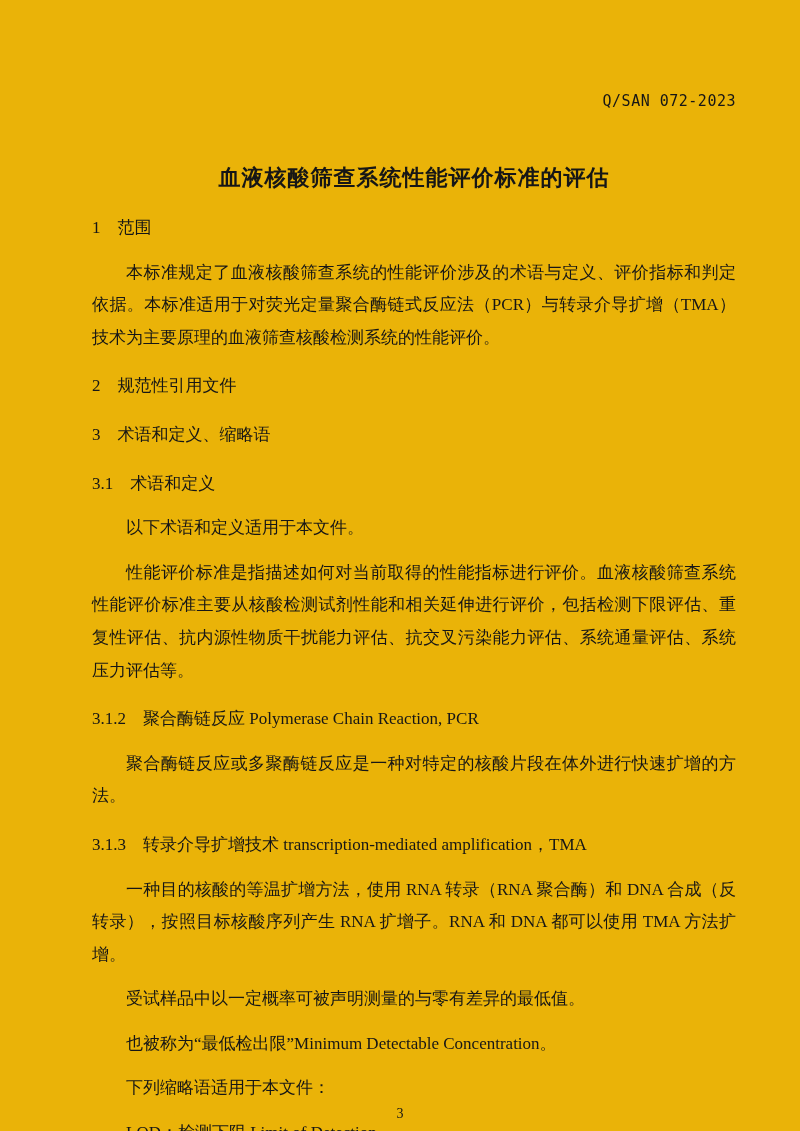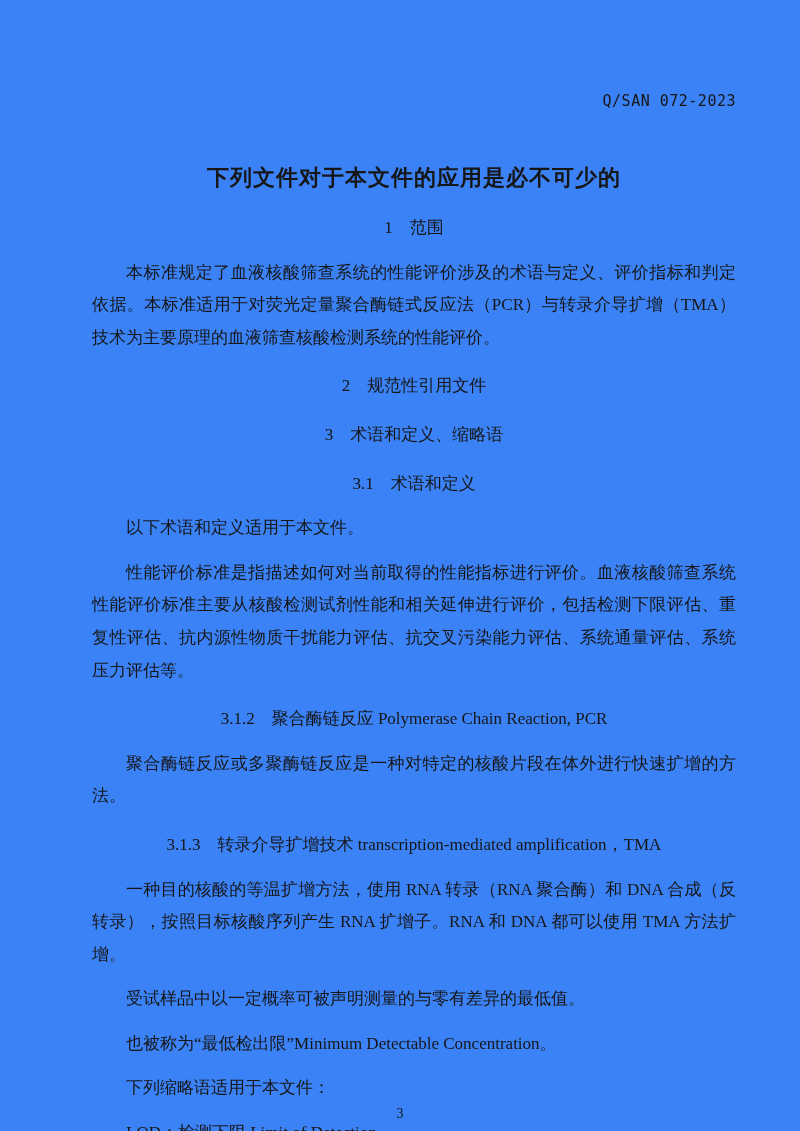--- a/index.html
+++ b/index.html
@@ -1,21 +1,21 @@
 <!DOCTYPE html>
 <html><head>
 <meta charset="utf-8">
 <style>
   html, body { margin: 0; padding: 0; background: #ffffff; }
   .page {
     position: relative;
     width: 800px;
     height: 1131px;
     margin: 0 auto;
-    background: #3b82f6;
+    background: #eab308;
     color: #161616;
     font-family: "Liberation Serif", "DejaVu Serif", serif;
     overflow: hidden;
   }
   .doc-header {
     margin: 92px 64px 0 92px;
     text-align: right;
     font-family: "DejaVu Sans Mono", "Liberation Mono", monospace;
     font-size: 15px;
     letter-spacing: 0.5px;
@@ -34,21 +34,21 @@
     margin: 8px 64px 0 92px;
     font-size: 17px;
     line-height: 32.6px;
     text-align: justify;
   }
   .doc-body .block { margin: 0; }
   .doc-body .h1,
   .doc-body .h2,
   .doc-body .h3 {
     font-weight: normal;
-    text-align: center;
+    text-align: left;
     text-indent: 0;
     margin-top: 16px;
   }
   .doc-body .p { text-indent: 2em; margin-top: 12px; }
   .page-number {
     position: absolute;
     left: 0;
     right: 0;
     bottom: 8px;
     text-align: center;
@@ -56,21 +56,21 @@
     line-height: 18px;
     color: #161616;
   }
 </style>
 </head>
 <body>
 
 <div class="page">
   <div class="doc-header">Q/SAN 072-2023</div>
 
-  <div class="doc-title">下列文件对于本文件的应用是必不可少的</div>
+  <div class="doc-title">血液核酸筛查系统性能评价标准的评估</div>
 
   <div class="doc-body">
       <div class="block h1">1　范围</div>
       <div class="block p">本标准规定了血液核酸筛查系统的性能评价涉及的术语与定义、评价指标和判定依据。本标准适用于对荧光定量聚合酶链式反应法（PCR）与转录介导扩增（TMA）技术为主要原理的血液筛查核酸检测系统的性能评价。</div>
       <div class="block h1">2　规范性引用文件</div>
       <div class="block h1">3　术语和定义、缩略语</div>
       <div class="block h2">3.1　术语和定义</div>
       <div class="block p">以下术语和定义适用于本文件。</div>
       <div class="block p">性能评价标准是指描述如何对当前取得的性能指标进行评价。血液核酸筛查系统性能评价标准主要从核酸检测试剂性能和相关延伸进行评价，包括检测下限评估、重复性评估、抗内源性物质干扰能力评估、抗交叉污染能力评估、系统通量评估、系统压力评估等。</div>
       <div class="block h3">3.1.2　聚合酶链反应 Polymerase Chain Reaction, PCR</div>

